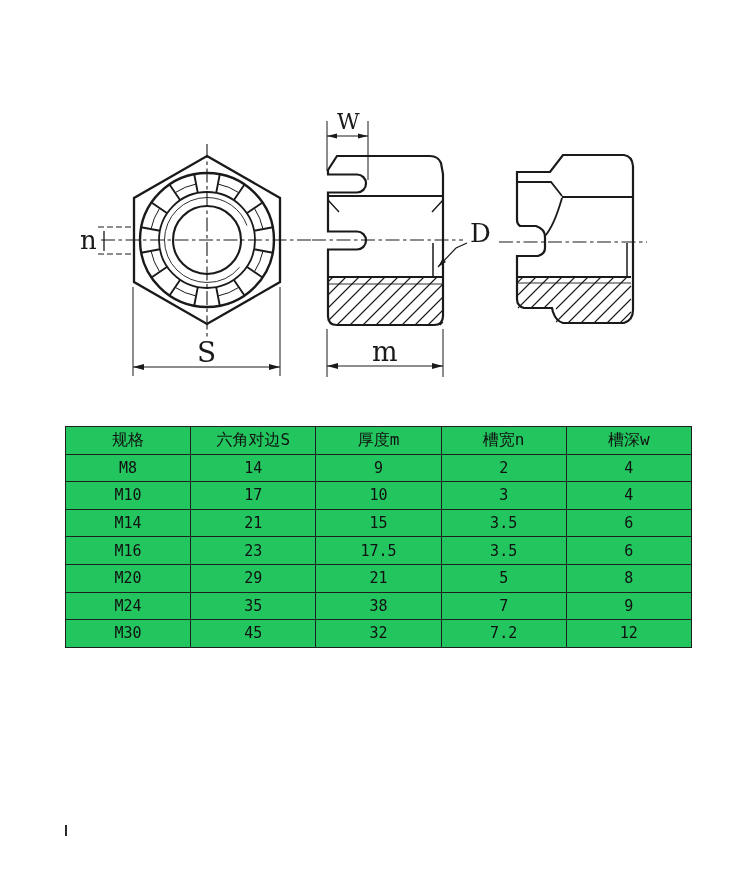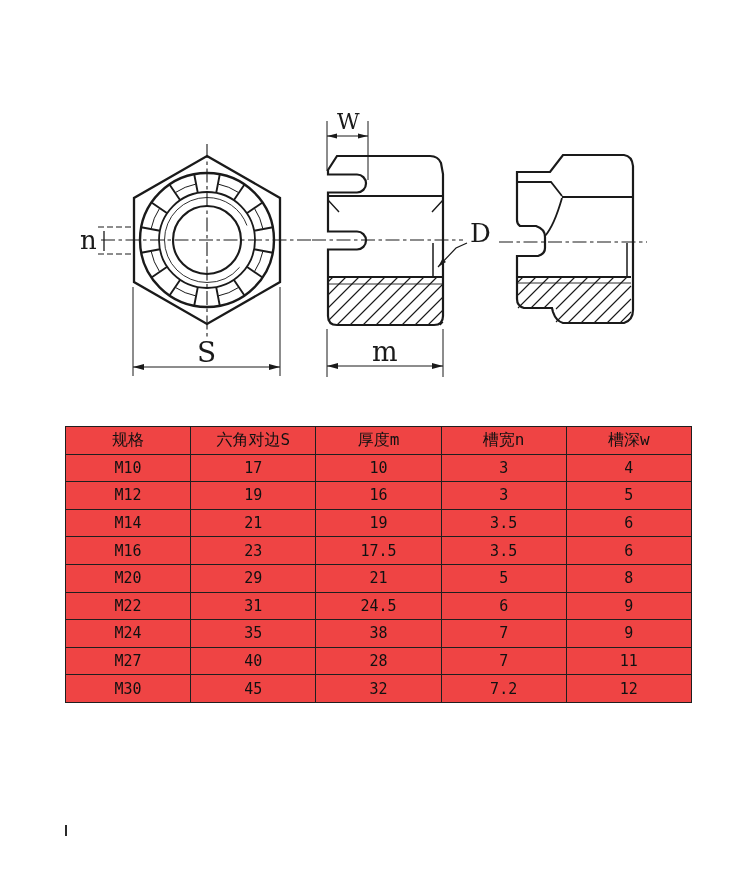--- a/index.html
+++ b/index.html
@@ -1,21 +1,21 @@
 <!DOCTYPE html>
 <html><head>
 <meta charset="utf-8">
 <style>
   html,body{margin:0;padding:0;background:#fff;}
   .canvas{position:relative;width:750px;height:882px;background:#ffffff;overflow:hidden;
           font-family:"Liberation Sans",sans-serif;}
   svg.drawing{position:absolute;left:0;top:0;}
   svg text{font-family:"DejaVu Serif",serif;fill:#1a1a1a;}
   table.spec{position:absolute;left:65px;top:426px;width:627px;border-collapse:collapse;
-             table-layout:fixed;background:#ef4444;}
+             table-layout:fixed;background:#22c55e;}
   table.spec th,table.spec td{border:1.9px solid #1f1f1f;text-align:center;vertical-align:middle;
              padding:0;height:26.6px;color:#111;
              font-family:"DejaVu Sans Mono","Liberation Mono",monospace;}
   table.spec th{font-size:16px;font-weight:normal;}
   table.spec td{font-size:15px;}
   .tick{position:absolute;left:65px;top:825px;width:2px;height:11px;background:#2a2a2a;}
 </style>
 </head>
 <body>
 
@@ -129,74 +129,60 @@
         <tr>
           <th>规格</th>
           <th>六角对边S</th>
           <th>厚度m</th>
           <th>槽宽n</th>
           <th>槽深w</th>
         </tr>
       </thead>
     <tbody>
         <tr>
+          <td>M8</td>
+          <td>14</td>
+          <td>9</td>
+          <td>2</td>
+          <td>4</td>
+        </tr>
+        <tr>
           <td>M10</td>
           <td>17</td>
           <td>10</td>
           <td>3</td>
           <td>4</td>
         </tr>
         <tr>
-          <td>M12</td>
-          <td>19</td>
-          <td>16</td>
-          <td>3</td>
-          <td>5</td>
-        </tr>
-        <tr>
           <td>M14</td>
           <td>21</td>
-          <td>19</td>
+          <td>15</td>
           <td>3.5</td>
           <td>6</td>
         </tr>
         <tr>
           <td>M16</td>
           <td>23</td>
           <td>17.5</td>
           <td>3.5</td>
           <td>6</td>
         </tr>
         <tr>
           <td>M20</td>
           <td>29</td>
           <td>21</td>
           <td>5</td>
           <td>8</td>
         </tr>
         <tr>
-          <td>M22</td>
-          <td>31</td>
-          <td>24.5</td>
-          <td>6</td>
-          <td>9</td>
-        </tr>
-        <tr>
           <td>M24</td>
           <td>35</td>
           <td>38</td>
           <td>7</td>
           <td>9</td>
-        </tr>
-        <tr>
-          <td>M27</td>
-          <td>40</td>
-          <td>28</td>
-          <td>7</td>
-          <td>11</td>
         </tr>
         <tr>
           <td>M30</td>
           <td>45</td>
           <td>32</td>
           <td>7.2</td>
           <td>12</td>
         </tr>
       </tbody>
   </table>

